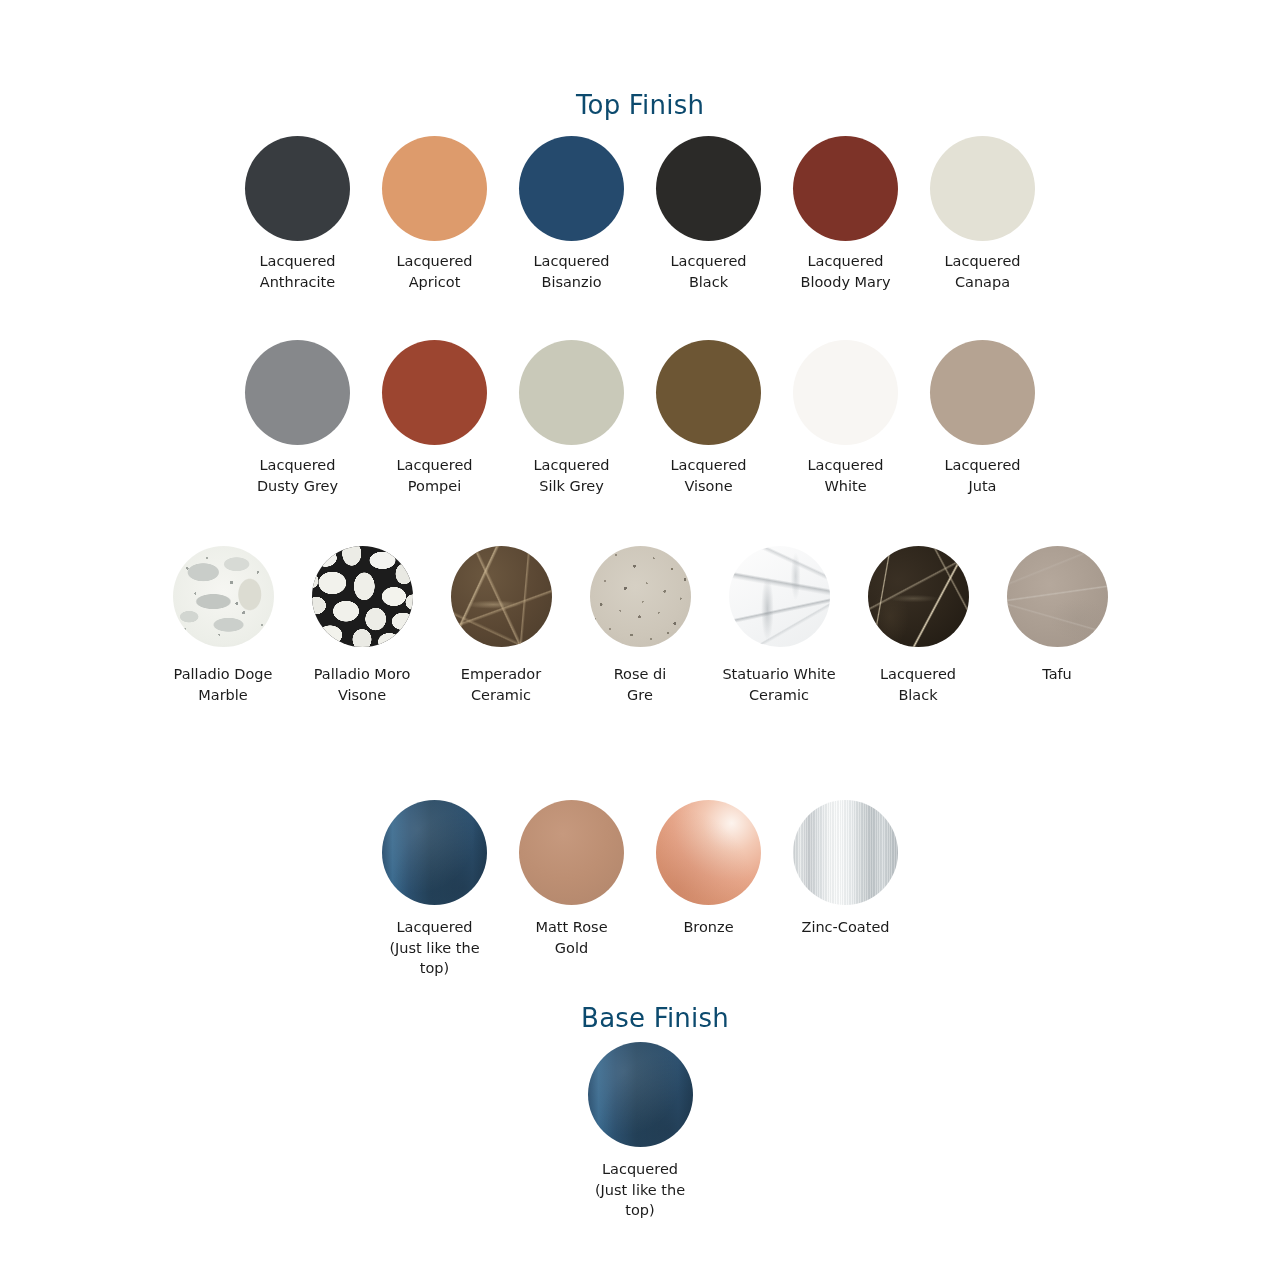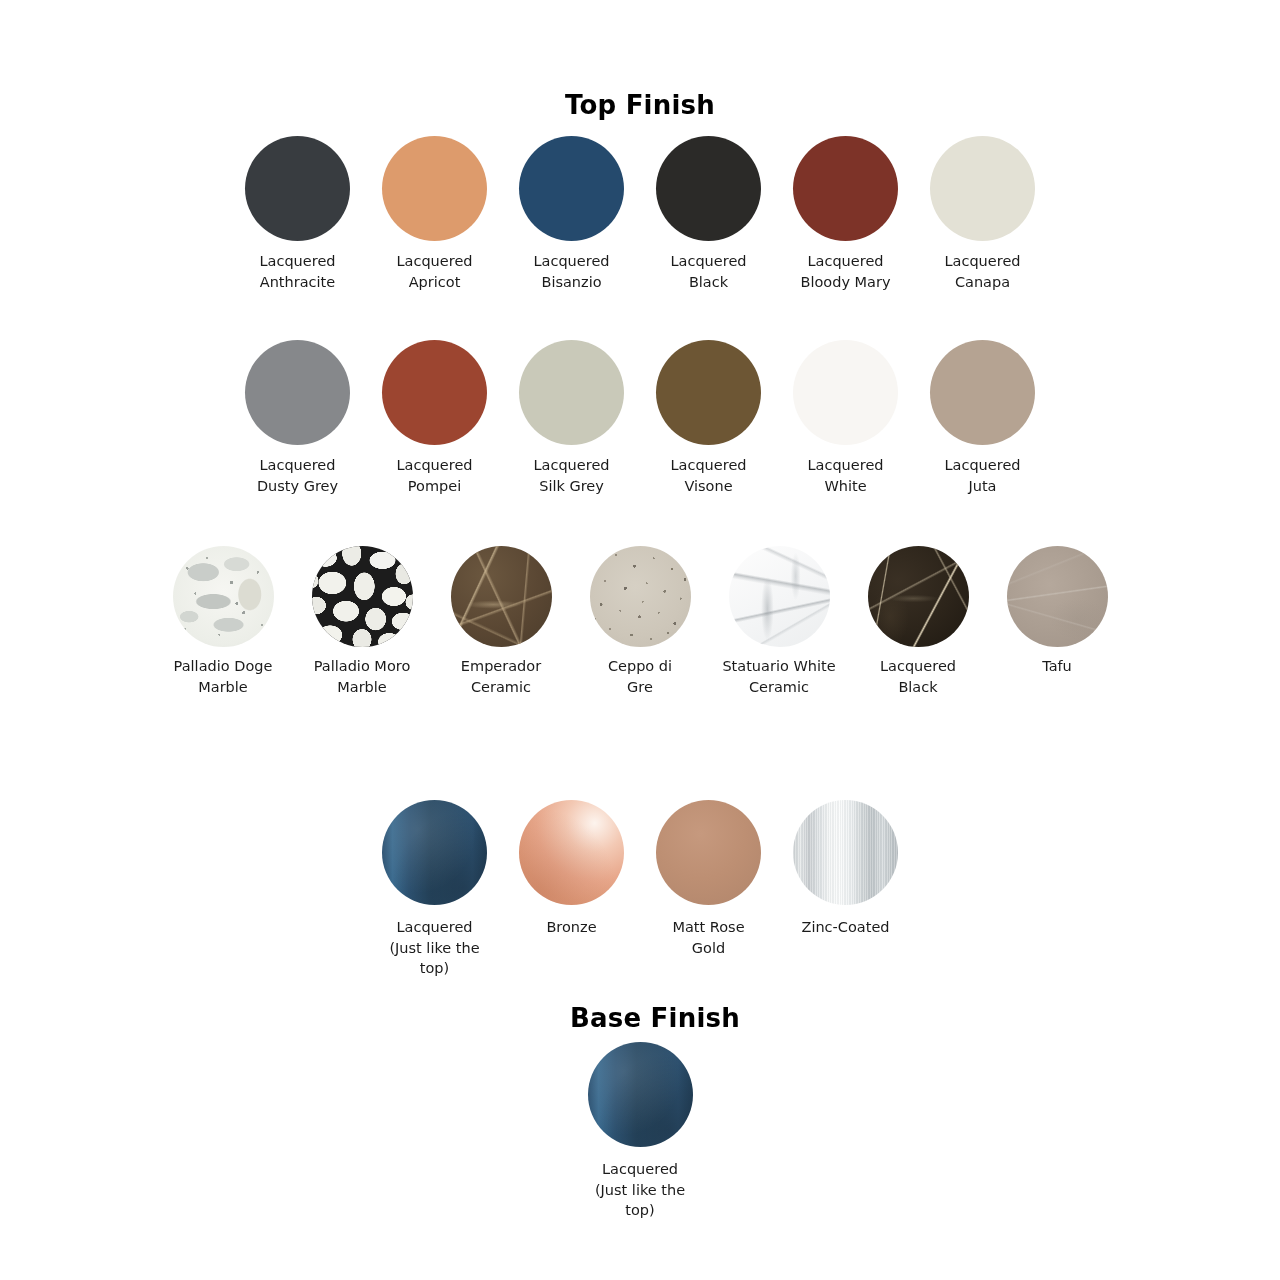--- a/index.html
+++ b/index.html
@@ -18,22 +18,22 @@
 
   .page {
     width: 1280px;
     height: 1280px;
     position: relative;
   }
 
   .section-title {
     text-align: center;
     font-size: 26px;
-    font-weight: 700;
-    color: #000000;
+    font-weight: 400;
+    color: #0c4a6e;
     letter-spacing: 0.2px;
     line-height: 1;
   }
 
   #title-top      { position: absolute; left: 0; right: 0; top: 70px; }
   #title-column   { position: absolute; left: 0; right: 0; top: 729px; }
   #title-base     { position: absolute; left: 0; right: 0; top: 983px; padding-left: 30px; }
 
   .swatch-row {
     position: absolute;
@@ -71,21 +71,21 @@
 
   .swatch-label {
     margin-top: 10px;
     text-align: center;
     font-size: 14.5px;
     line-height: 1.42;
     color: #1b1b1b;
     white-space: pre-line;
     max-width: 132px;
   }
-  #row-top-3 .swatch-label { margin-top: 9px; }
+  #row-top-3 .swatch-label { margin-top: 17px; }
   #row-column .swatch-label,
   #row-base .swatch-label { margin-top: 12px; }
 
   
   .tex { position: absolute; inset: 0; }
 
   
   .tex-doge {
     background:
       radial-gradient(ellipse 26px 15px at 30% 26%, #c9cdc9 0%, #c9cdc9 58%, rgba(201,205,201,0) 62%),
@@ -373,34 +373,34 @@
           <span class="tex tex-doge"></span>
         </div>
       <div class="swatch-label">Palladio Doge
 Marble</div>
     </div>
     <div class="swatch-cell wide">
       <div class="swatch-disc small">
           <span class="tex tex-moro"></span>
         </div>
       <div class="swatch-label">Palladio Moro
-Marble</div>
+Visone</div>
     </div>
     <div class="swatch-cell wide">
       <div class="swatch-disc small">
           <span class="tex tex-emperador"></span>
         </div>
       <div class="swatch-label">Emperador
 Ceramic</div>
     </div>
     <div class="swatch-cell wide">
       <div class="swatch-disc small">
           <span class="tex tex-ceppo"></span>
         </div>
-      <div class="swatch-label">Ceppo di
+      <div class="swatch-label">Rose di
 Gre</div>
     </div>
     <div class="swatch-cell wide">
       <div class="swatch-disc small">
           <span class="tex tex-statuario"></span>
         </div>
       <div class="swatch-label">Statuario White
 Ceramic</div>
     </div>
     <div class="swatch-cell wide">
@@ -423,33 +423,33 @@
     <div class="swatch-cell">
       <div class="swatch-disc">
           <span class="tex tex-lacq-blue"></span>
         </div>
       <div class="swatch-label">Lacquered
 (Just like the
 top)</div>
     </div>
     <div class="swatch-cell">
       <div class="swatch-disc">
-          <span class="tex tex-bronze"></span>
-        </div>
-      <div class="swatch-label">Bronze</div>
-    </div>
-    <div class="swatch-cell">
-      <div class="swatch-disc">
           <span class="tex tex-rosegold"></span>
         </div>
       <div class="swatch-label">Matt Rose
 Gold</div>
     </div>
     <div class="swatch-cell">
       <div class="swatch-disc">
+          <span class="tex tex-bronze"></span>
+        </div>
+      <div class="swatch-label">Bronze</div>
+    </div>
+    <div class="swatch-cell">
+      <div class="swatch-disc">
           <span class="tex tex-zinc"></span>
         </div>
       <div class="swatch-label">Zinc-Coated</div>
     </div>
   </div>
 
   <h2 class="section-title" id="title-base">Base Finish</h2>
 
   <div class="swatch-row" id="row-base">
     <div class="swatch-cell">

